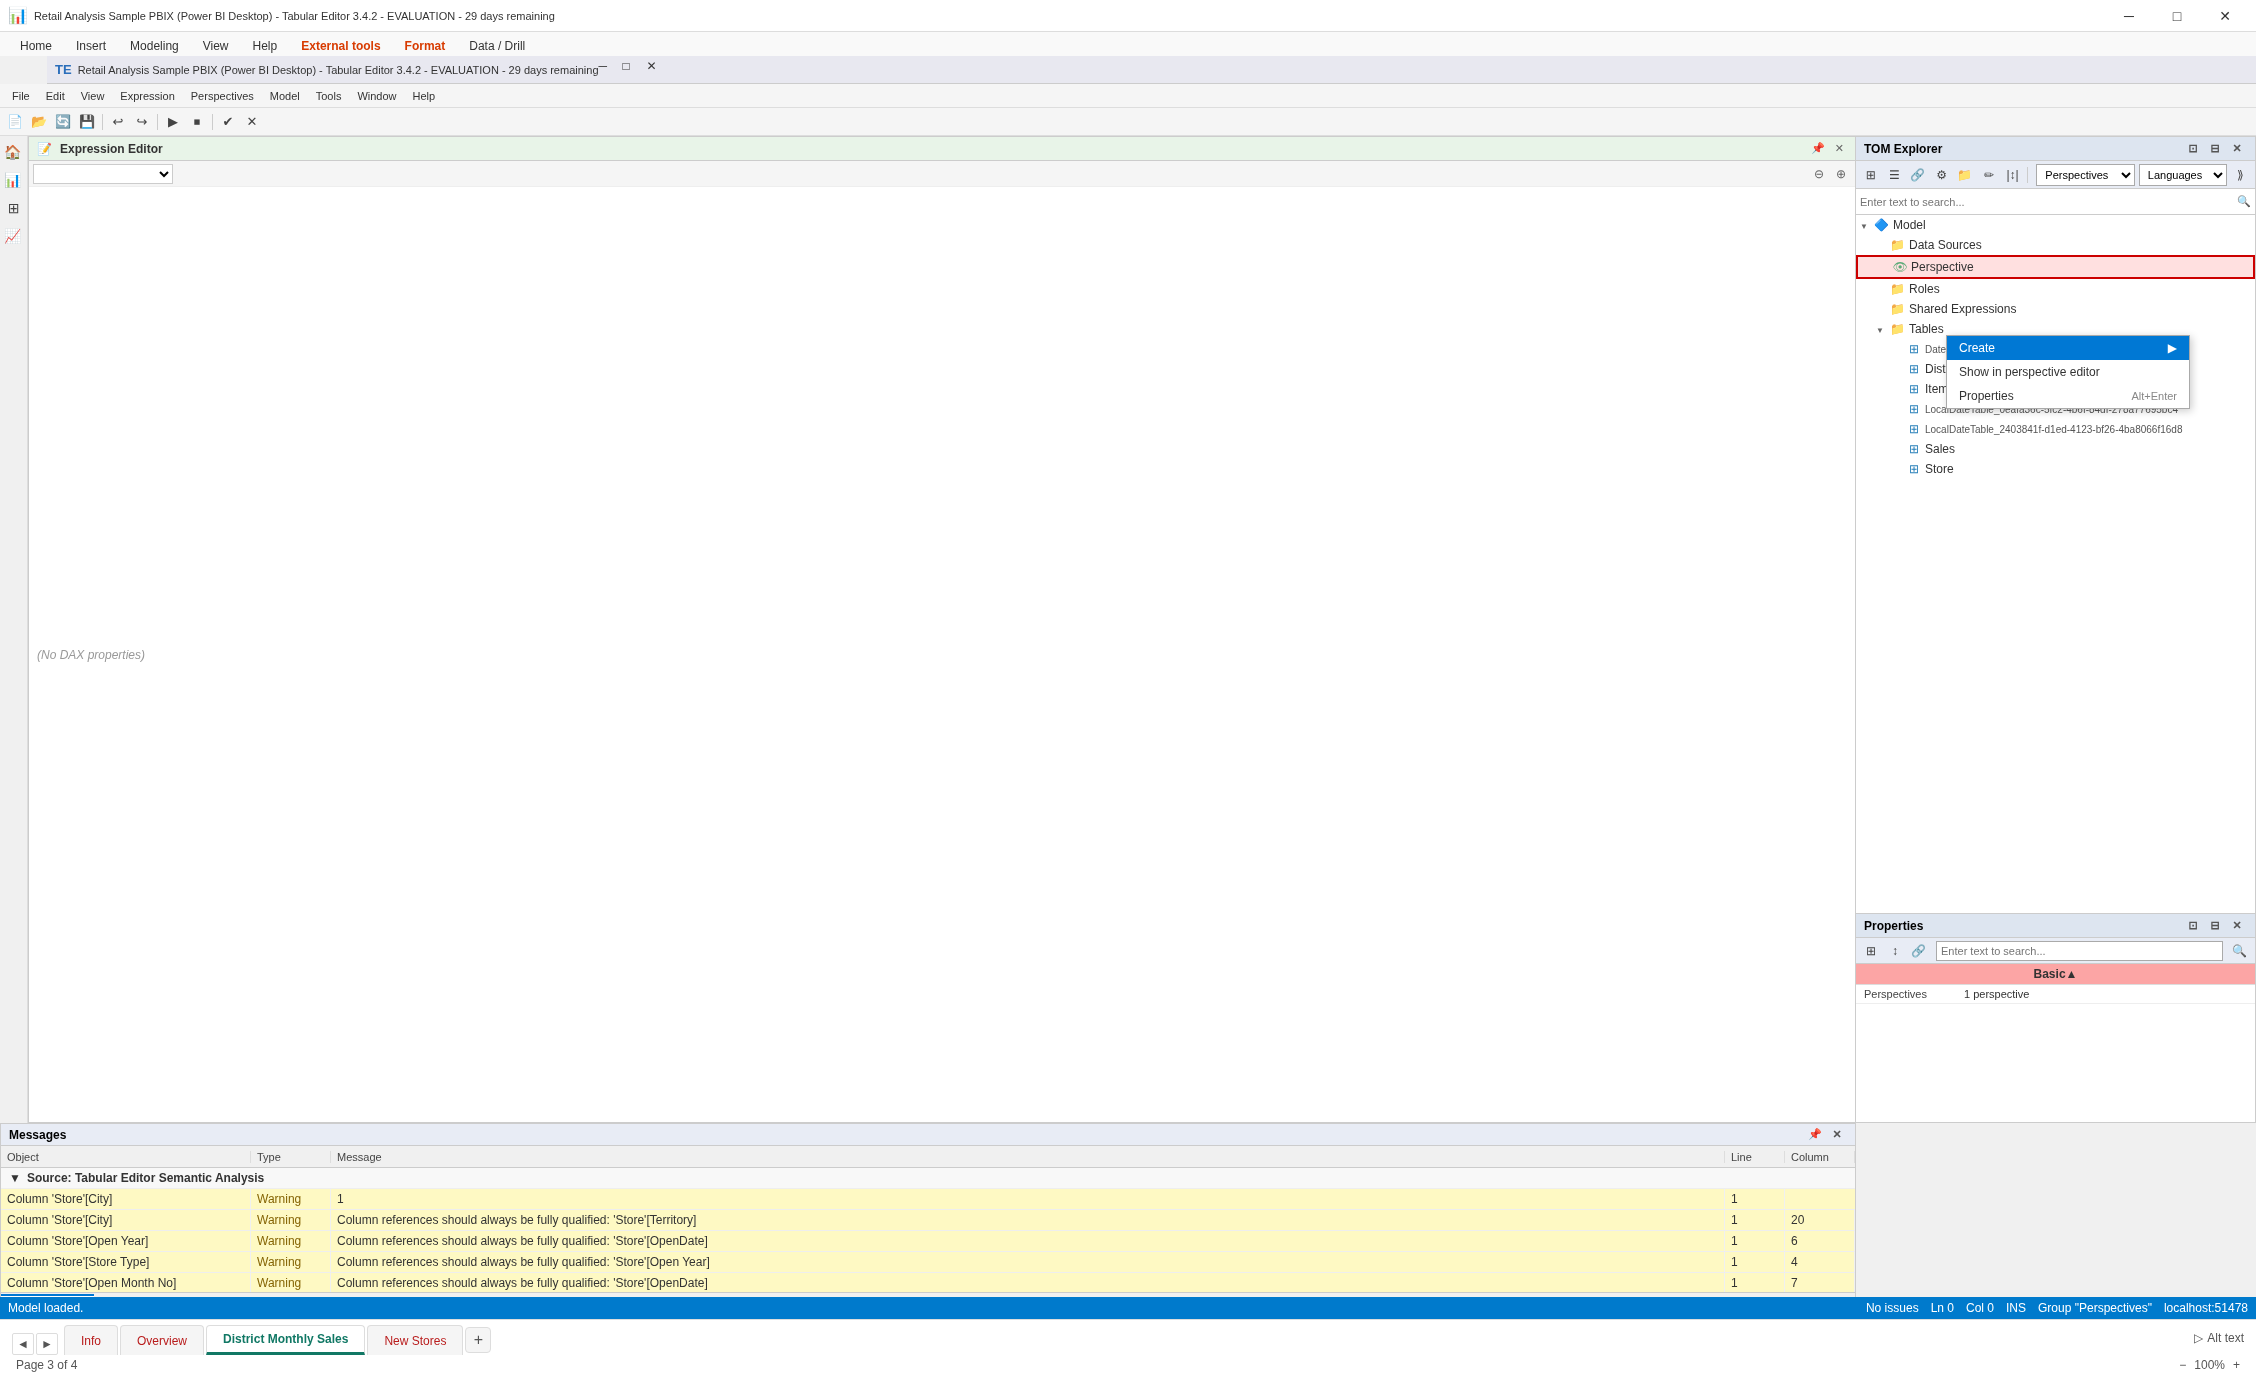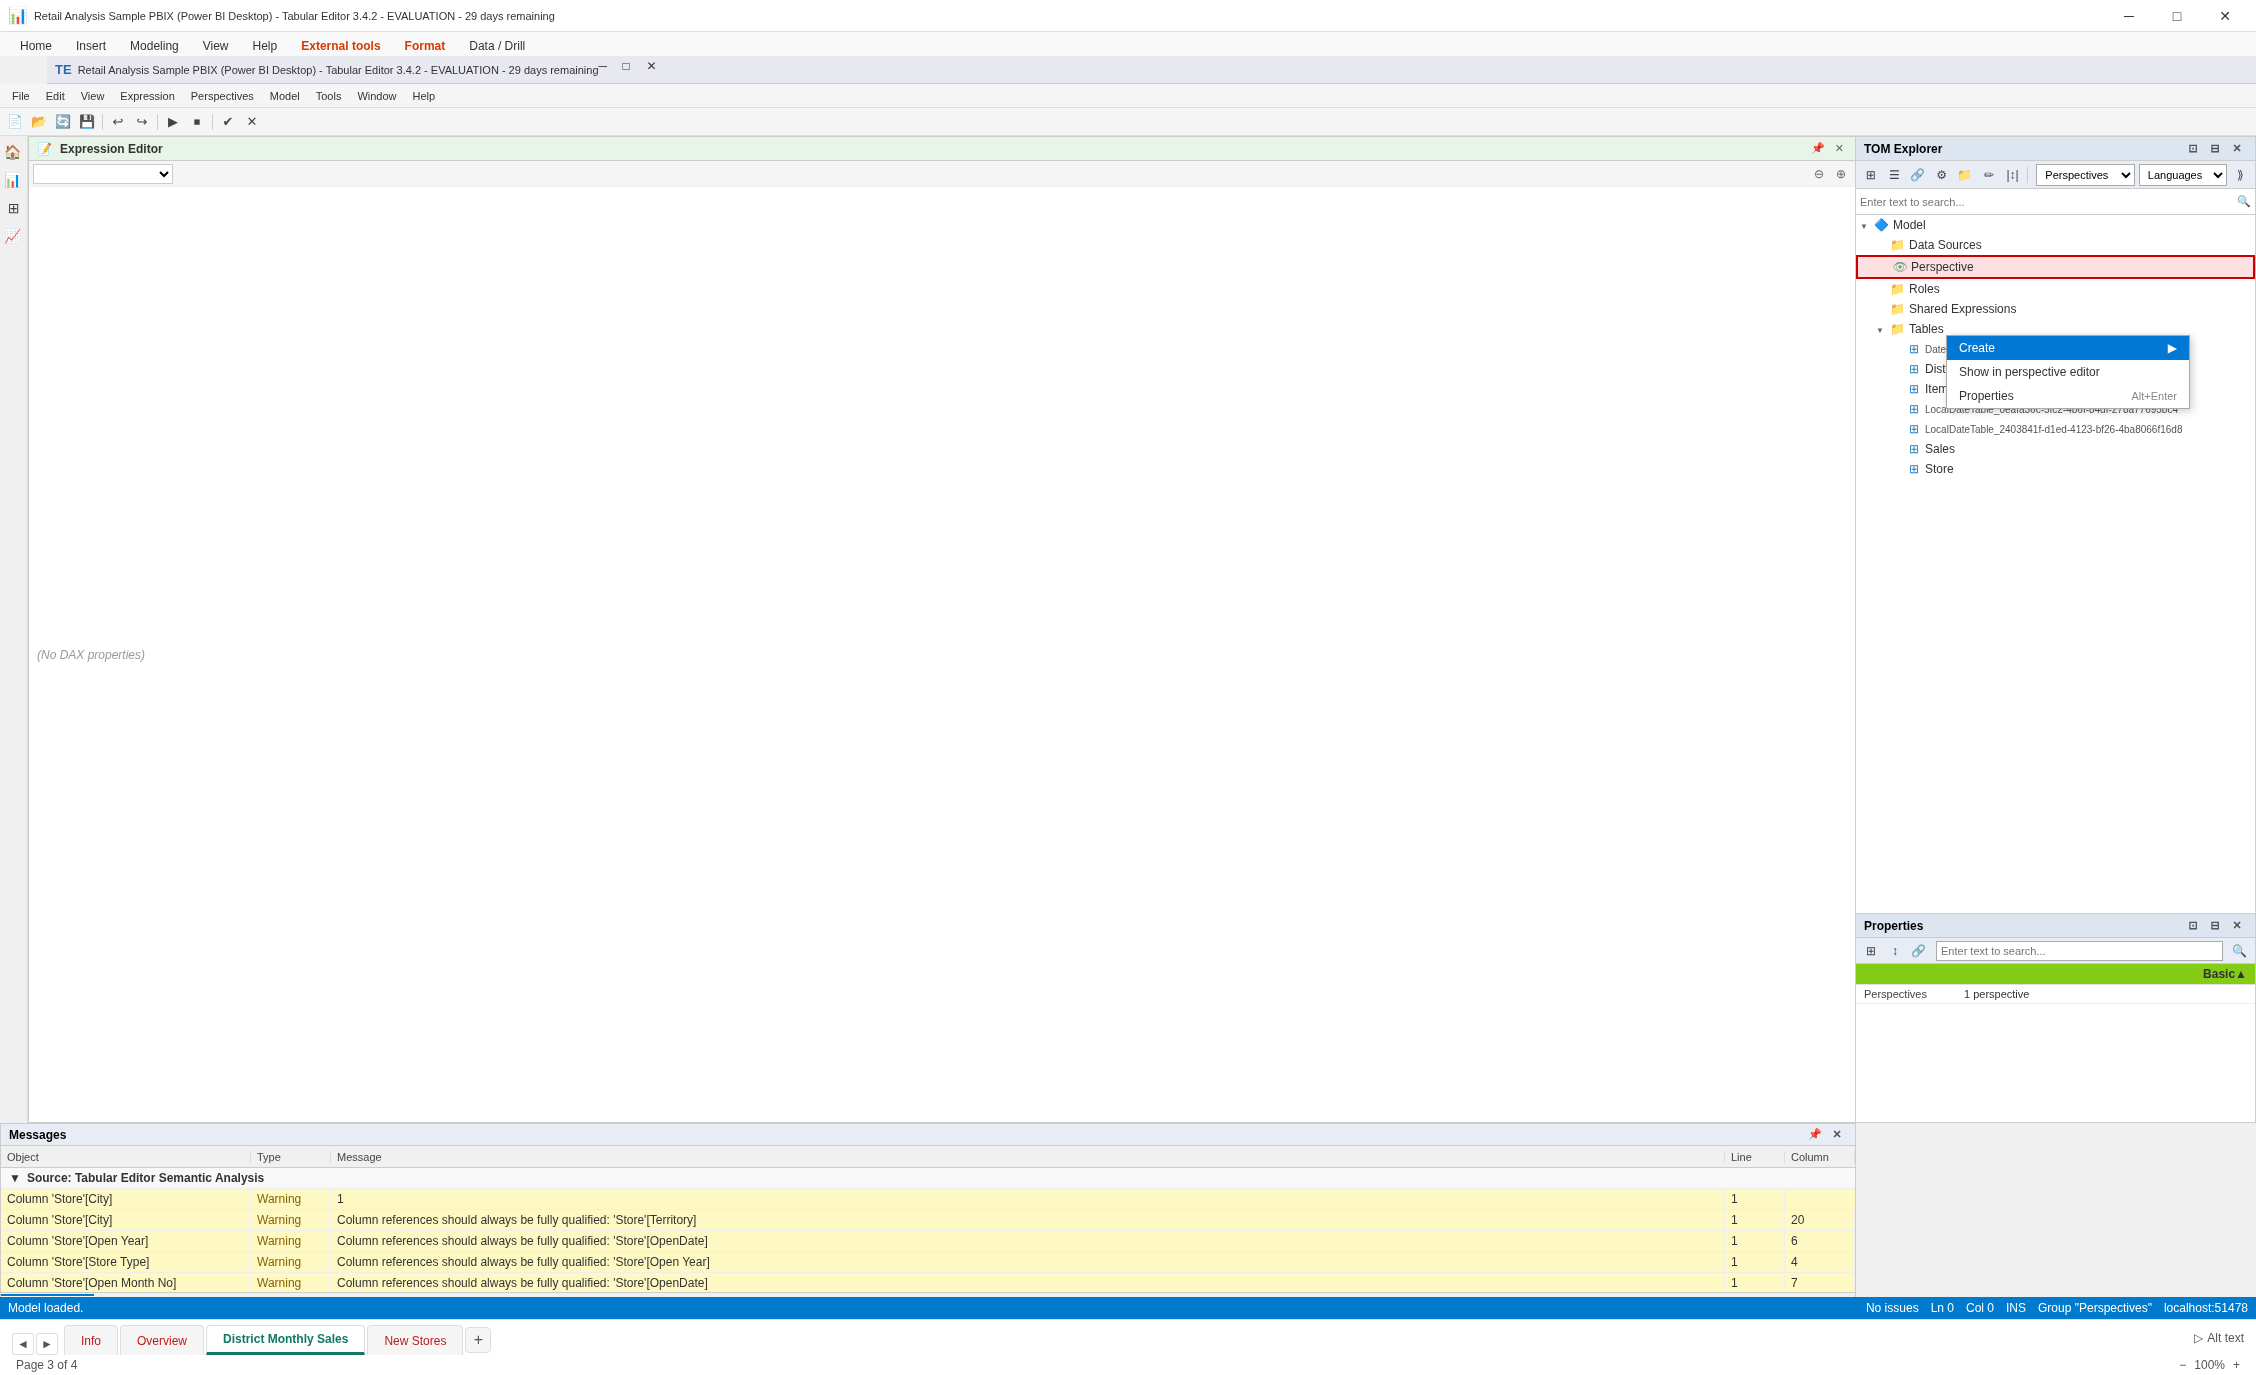--- a/index.html
+++ b/index.html
@@ -398,26 +398,26 @@
 
     #props-content {
       flex: 1;
       overflow-y: auto;
       background: #fff;
     }
     .props-section-header {
       display: flex;
       align-items: center;
       padding: 3px 8px;
-      background: #84cc16;
+      background: #fca5a5;
       font-size: 11px;
       font-weight: 600;
       color: #333;
       border-bottom: 1px solid #ddd;
-      justify-content: flex-end;
+      justify-content: center;
     }
     .props-row {
       display: flex;
       align-items: center;
       padding: 3px 8px;
       border-bottom: 1px solid #eee;
     }
     .props-key {
       width: 100px;
       font-size: 11px;

